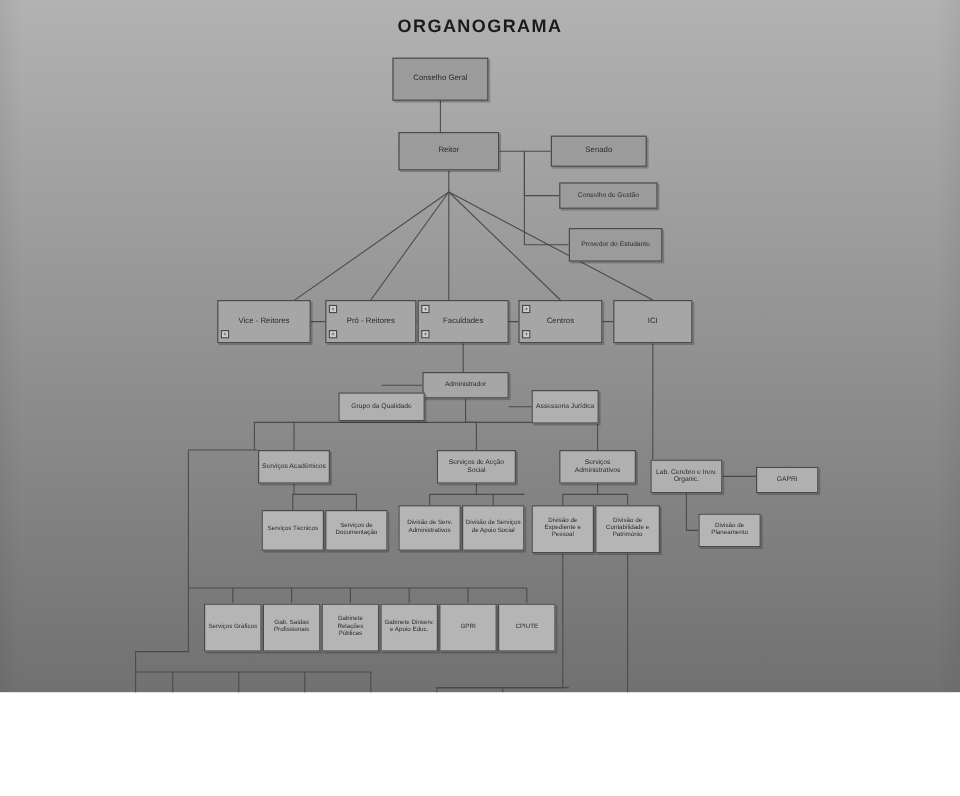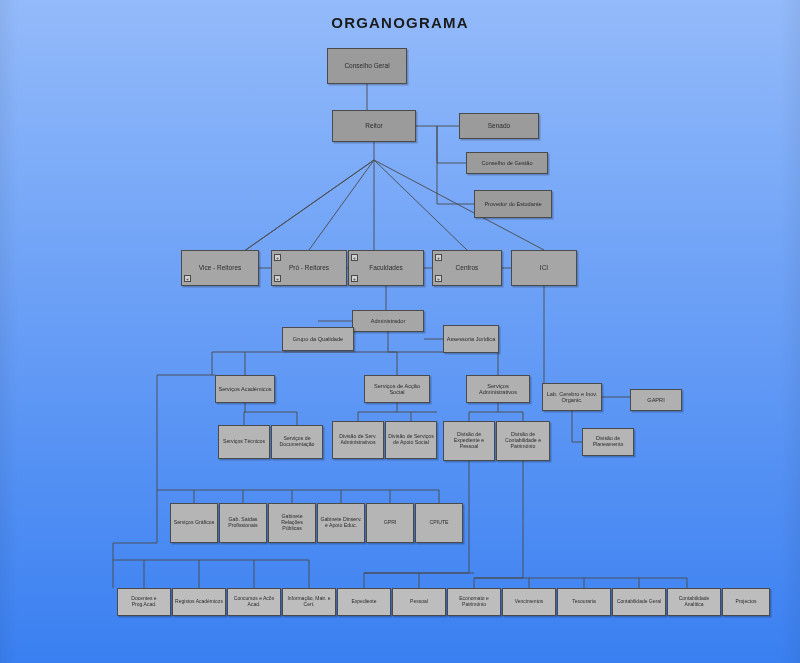--- a/index.html
+++ b/index.html
@@ -6,22 +6,22 @@
     margin: 0;
     padding: 0;
     background: #ffffff;
   }
   body {
     font-family: "Liberation Sans", sans-serif;
   }
   #page {
     position: relative;
     width: 800px;
-    height: 663px;
-    background: #3b82f6;
+    height: 577px;
+    background: #737373;
     overflow: hidden;
   }
   
   #page::before {
     content: "";
     position: absolute;
     inset: 0;
     background:
       linear-gradient(90deg, rgba(0,0,0,0.05) 0px, rgba(0,0,0,0.0) 18px),
       linear-gradient(270deg, rgba(0,0,0,0.05) 0px, rgba(0,0,0,0.0) 20px),

